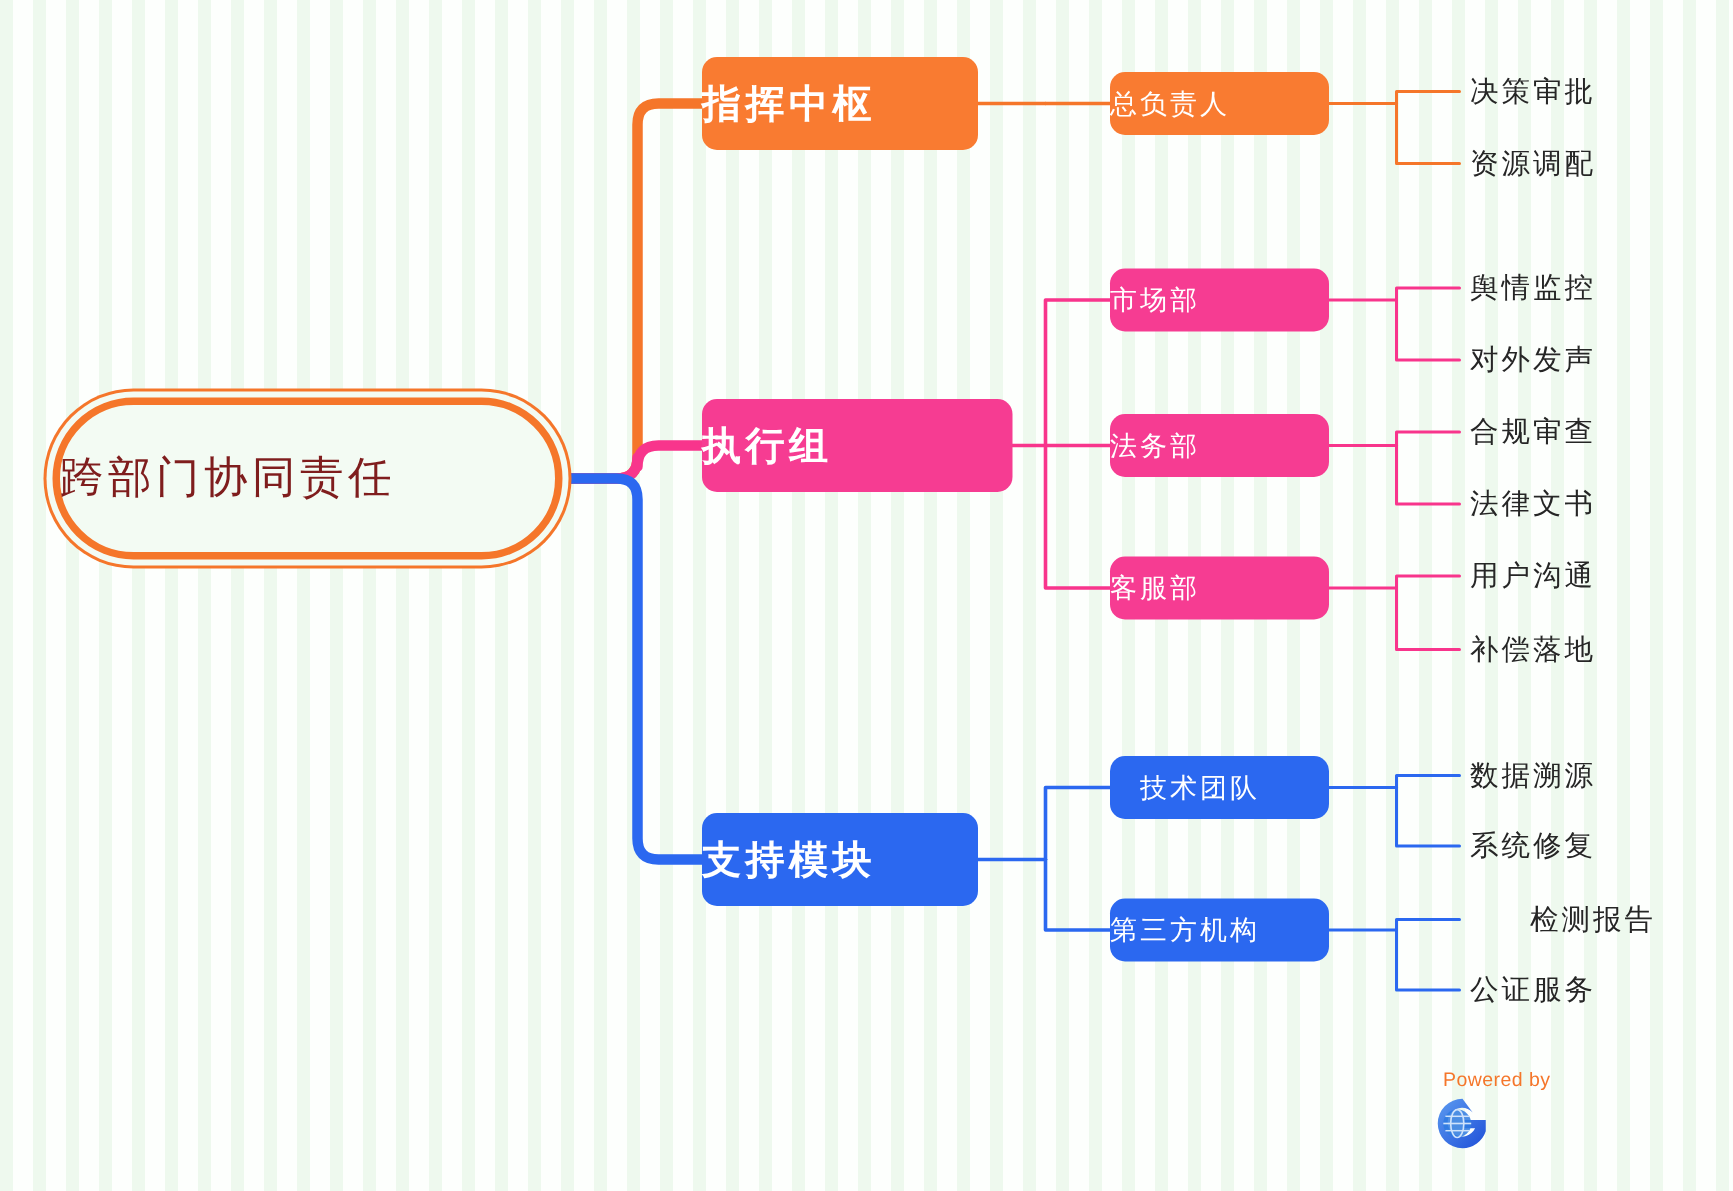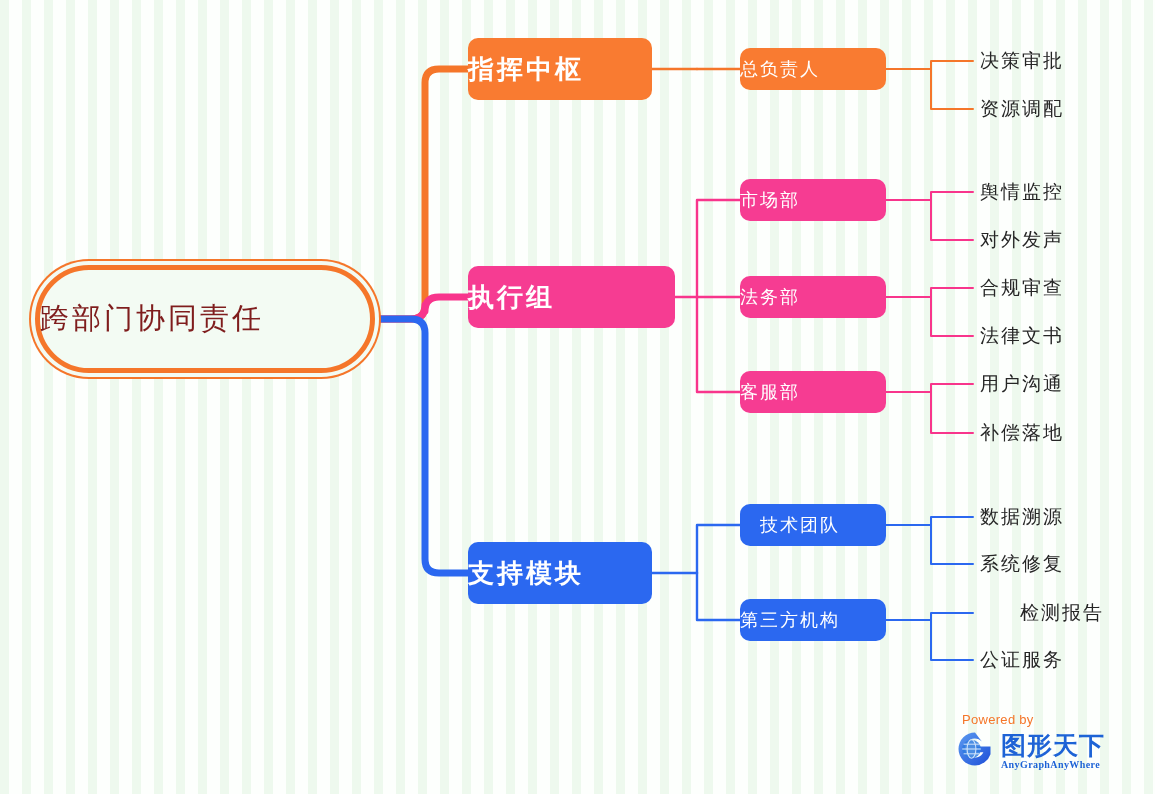--- a/index.html
+++ b/index.html
@@ -195,20 +195,16 @@
           <path d="M19 2.5A16.5 16.5 0 1 0 19 35.5 16.5 16.5 0 0 0 34.5 24.2
                    L34.5 16.6 19.4 16.6 19.4 22.2 27.4 22.2
                    A9.6 9.6 0 1 1 25.8 11.6 Z" fill="url(#gGrad)"></path>
           <circle cx="15.5" cy="19" r="9.3" fill="#2F7BE0" opacity="0.85"></circle>
           <ellipse cx="15.5" cy="19" rx="4.4" ry="9.3" fill="none" stroke="#cfe3fb" stroke-width="1.1"></ellipse>
           <line x1="6.2" y1="19" x2="24.8" y2="19" stroke="#cfe3fb" stroke-width="1.1"></line>
           <line x1="7.6" y1="14.2" x2="23.4" y2="14.2" stroke="#cfe3fb" stroke-width="1"></line>
           <line x1="7.6" y1="23.8" x2="23.4" y2="23.8" stroke="#cfe3fb" stroke-width="1"></line>
         </svg>
       </span>
-      <span id="wm-textblock">
-        <span id="wm-cn">图形天下</span>
-        <span id="wm-en">AnyGraphAnyWhere</span>
-      </span>
     </div>
   </div>
 
 </div>
 
 </body></html>

